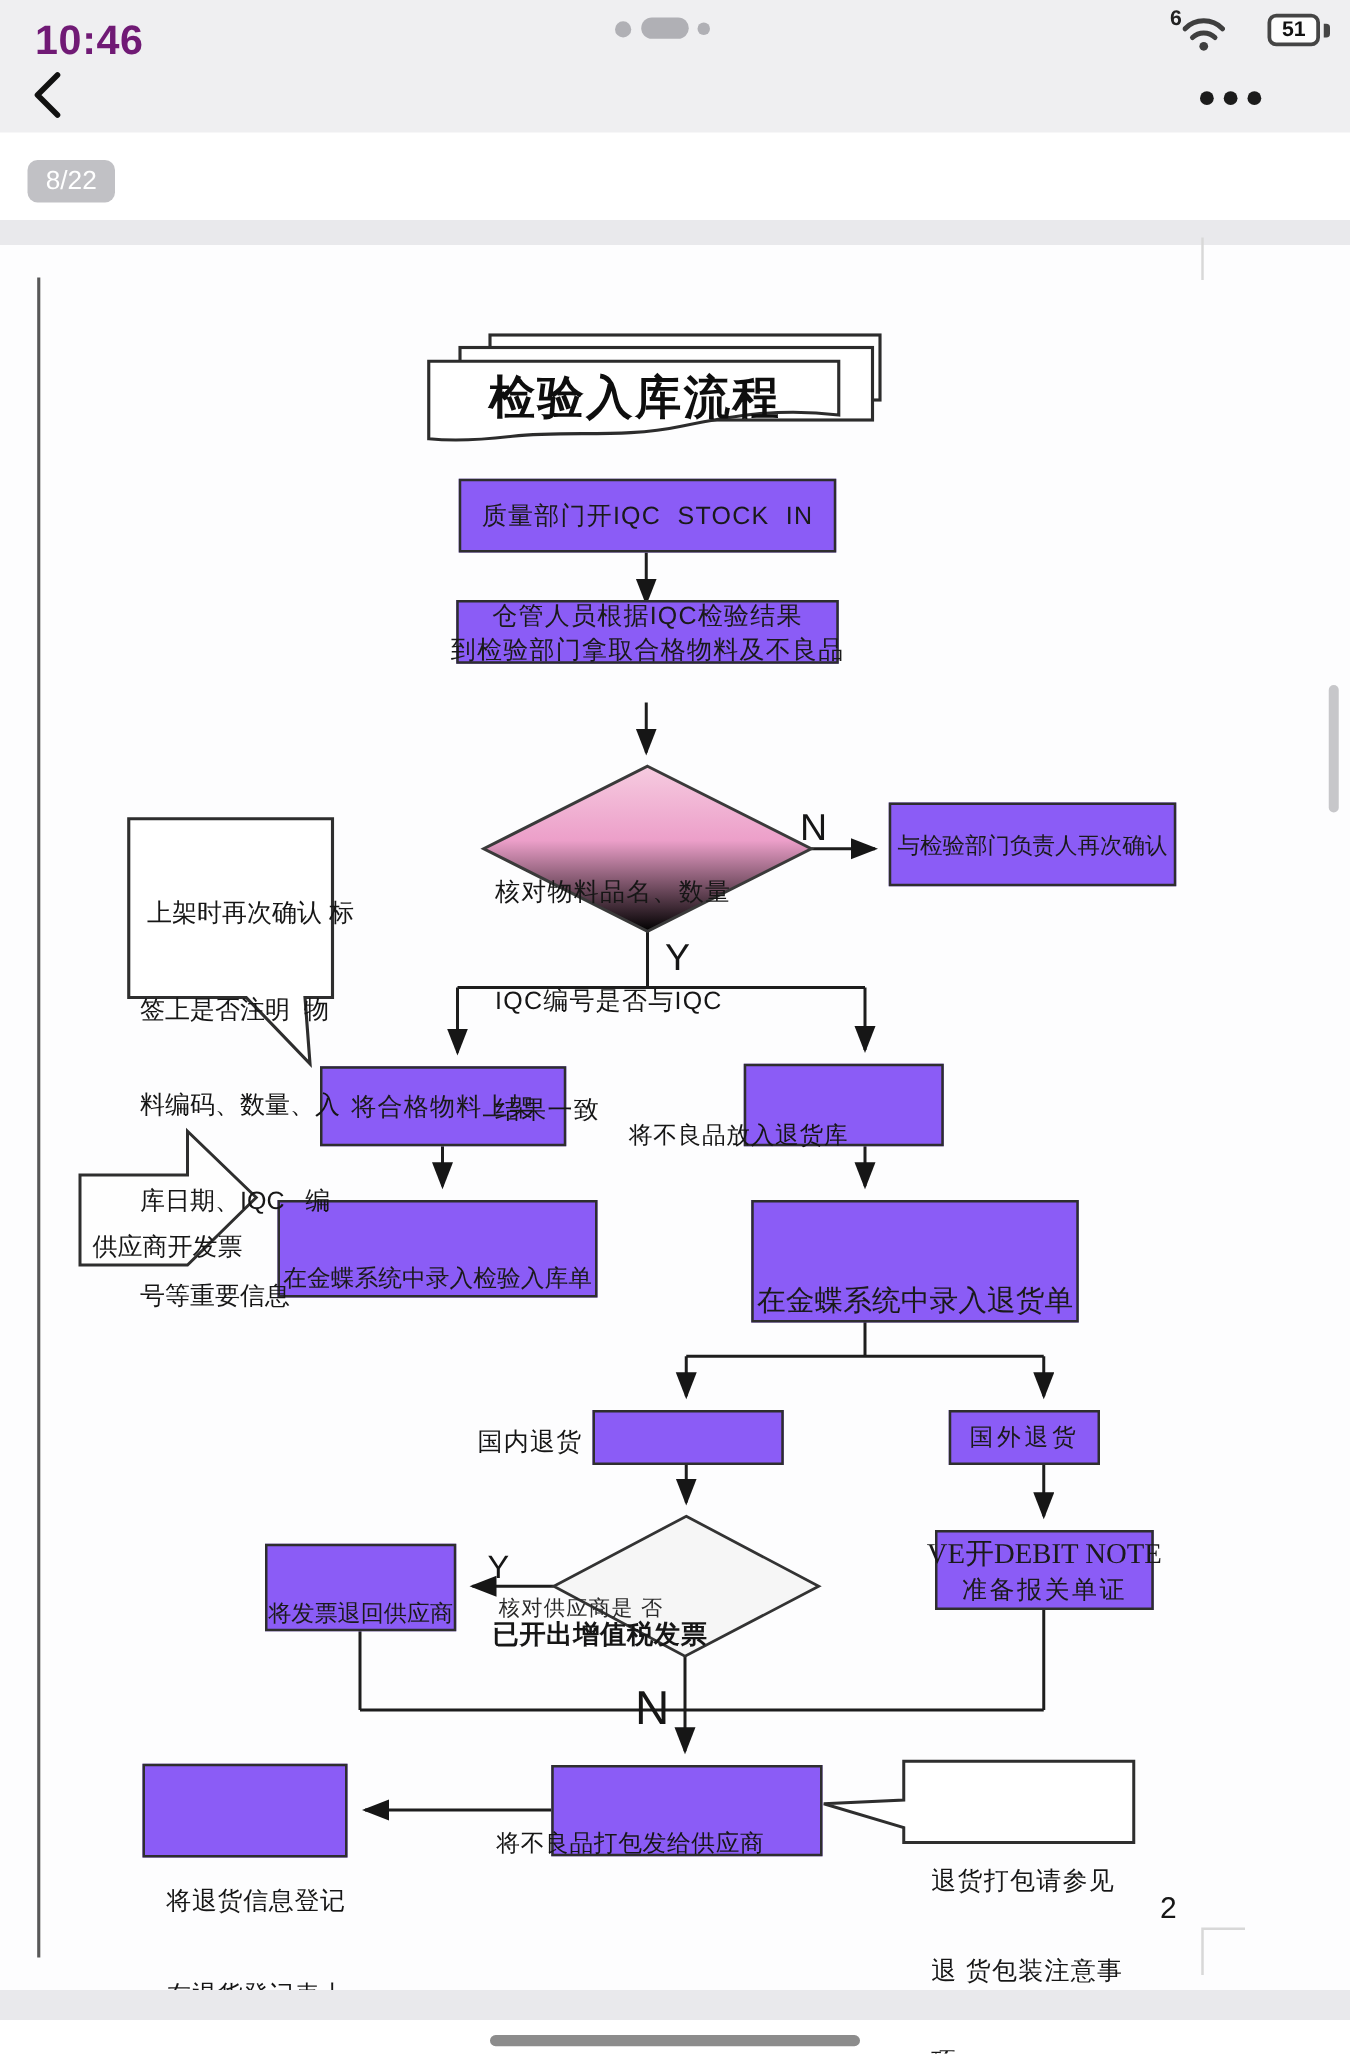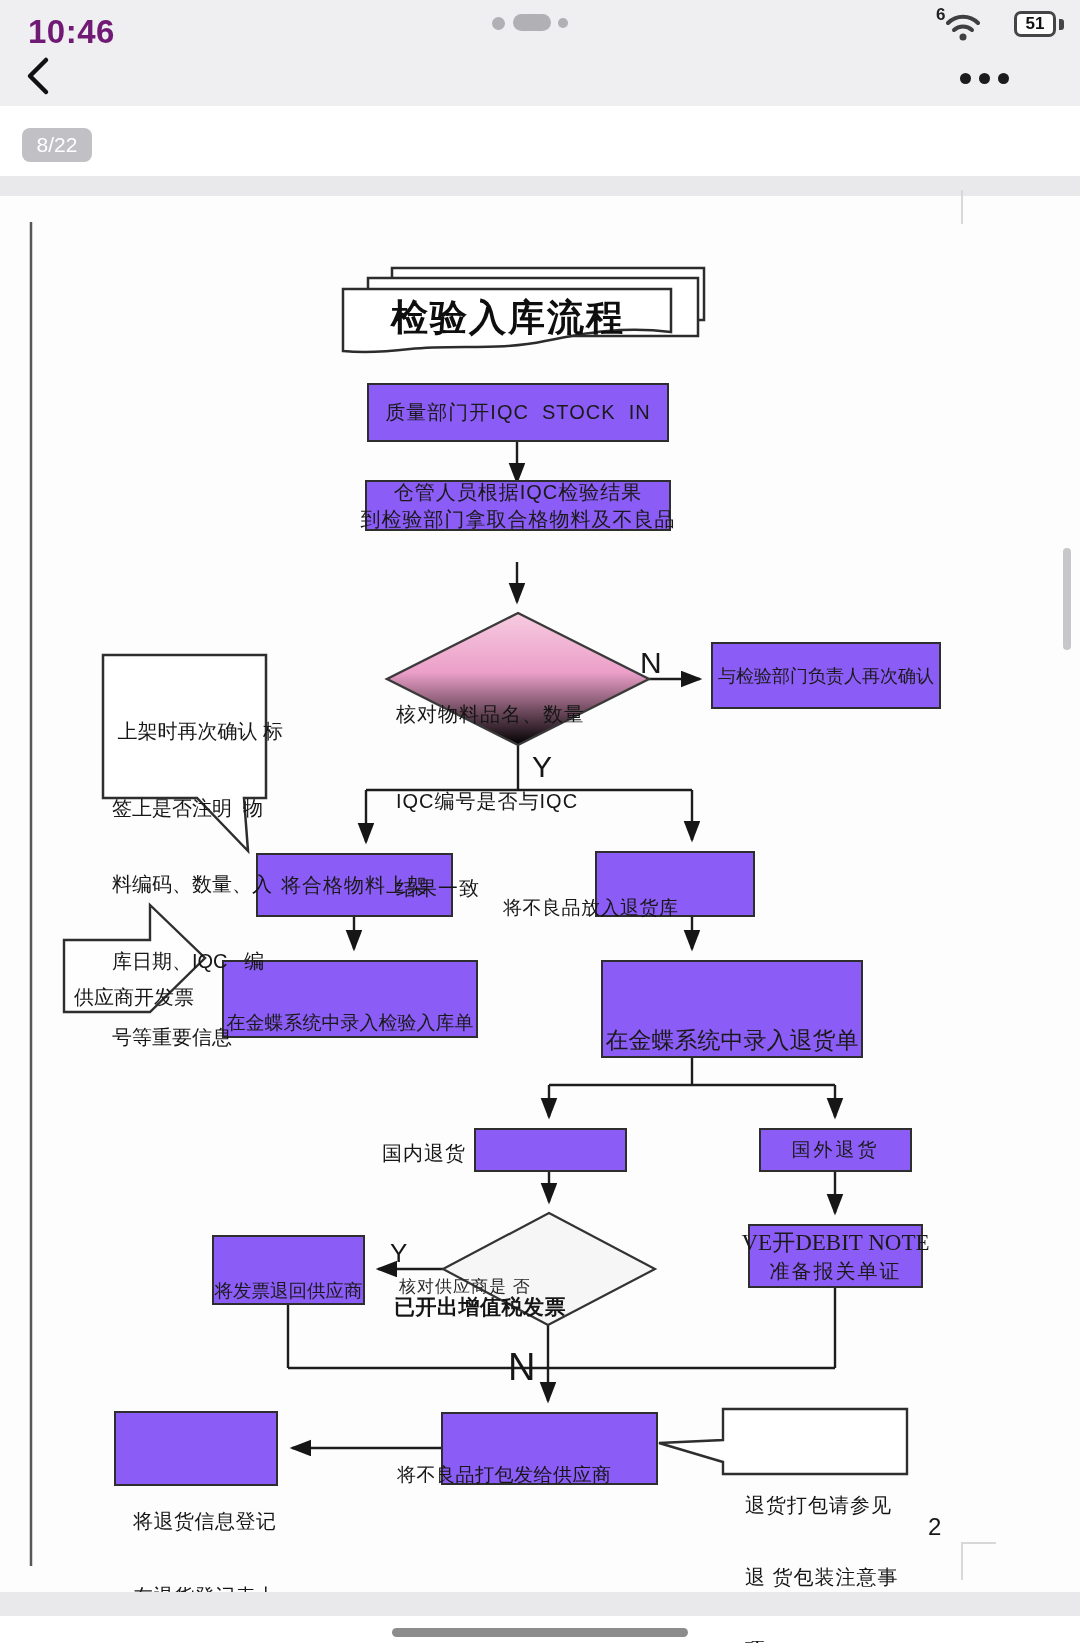--- a/index.html
+++ b/index.html
@@ -136,21 +136,21 @@
   <div class="node" style="left:256px;top:853px;width:197px;height:64px;">将合格物料上架</div>
 
   <div class="node" style="left:595px;top:851px;width:160px;height:66px;"></div>
 
   <div class="node bottom" style="left:222px;top:960px;width:256px;height:78px;font-size:19px;letter-spacing:0;">在金蝶系统中录入检验入库单</div>
 
   <div class="node bottom" style="left:561px;top:960px;width:262px;height:98px;font-size:23px;letter-spacing:0;margin-left:40px;">在金蝶系统中录入退货单</div>
 
   <div class="node" style="left:474px;top:1128px;width:153px;height:44px;"></div>
 
-  <div class="node" style="left:759px;top:1128px;width:153px;height:44px;font-size:19px;letter-spacing:3px;">国外退货</div>
+  <div class="node" style="left:759px;top:1128px;width:121px;height:44px;font-size:19px;letter-spacing:3px;">国外退货</div>
 
   <div class="node bottom" style="left:212px;top:1235px;width:153px;height:70px;font-size:18.5px;letter-spacing:0;">将发票退回供应商</div>
 
   <div class="node" style="left:748px;top:1224px;width:175px;height:64px;font-family:Liberation Serif, serif;">
     <div style="font-size:23px;letter-spacing:0;">VE开DEBIT NOTE</div>
     <div style="font-size:20px;letter-spacing:2px;">准备报关单证</div>
   </div>
 
   <div class="node" style="left:441px;top:1412px;width:217px;height:73px;"></div>
 

